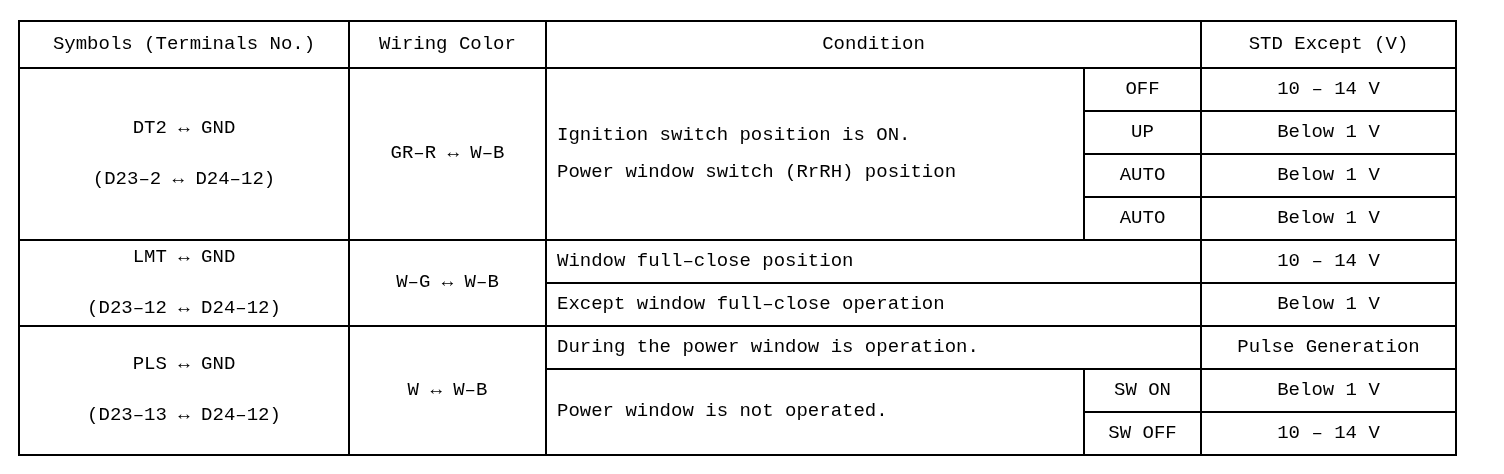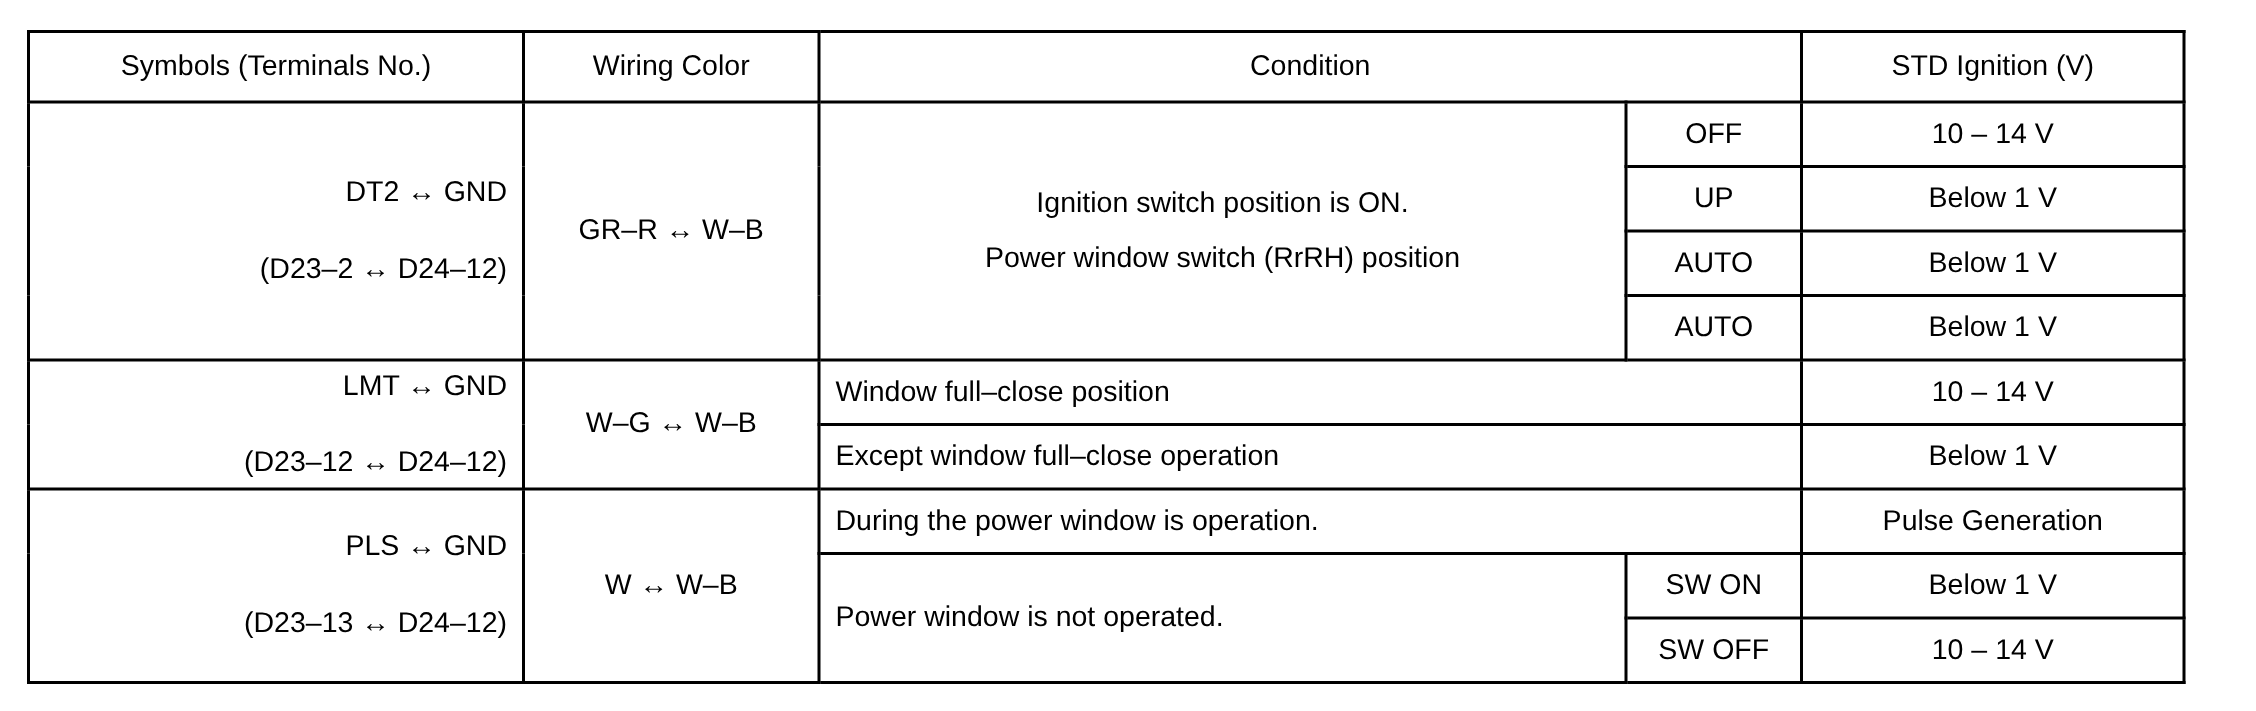--- a/index.html
+++ b/index.html
@@ -13,20 +13,21 @@
     font-family: "Liberation Sans", sans-serif;
     color: #000000;
     overflow: hidden;
   }
 
   .sheet {
     position: relative;
     width: 1504px;
     height: 446px;
     background: #ffffff;
+    font-family: Liberation Mono, monospace;
   }
 
   table.spec-table {
     position: absolute;
     left: 18px;
     top: 20px;
     width: 1437px;
     border-collapse: collapse;
     table-layout: fixed;
     background: #ffffff;
@@ -53,39 +54,39 @@
 
   
   tr.header-row td {
     text-align: center;
     height: 45px;
     font-size: 19px;
   }
 
   
   td.symbols {
-    text-align: right;
+    text-align: center;
     padding-left: 12px;
   }
   td.symbols .line { display: block; white-space: nowrap; }
   td.symbols .line + .line { margin-top: 23px; }
 
   
   td.wiring {
     text-align: center;
     white-space: nowrap;
     margin-left: 31px;
   }
 
   
   td.condition {
     text-align: left;
     padding-left: 12px;
   }
-  td.condition .line { display: block; white-space: nowrap; text-align: center; }
+  td.condition .line { display: block; white-space: nowrap; }
   td.condition .line + .line { margin-top: 9px; }
 
   
   td.subcond {
     text-align: center;
     white-space: nowrap;
   }
   td.voltage {
     text-align: center;
     white-space: nowrap;
@@ -107,21 +108,21 @@
       <col class="c-cond">
       <col class="c-sub">
       <col class="c-volt">
     </colgroup>
     <tbody>
 
       <tr class="header-row">
         <td>Symbols (Terminals No.)</td>
         <td>Wiring Color</td>
         <td colspan="2">Condition</td>
-        <td>STD Ignition (V)</td>
+        <td>STD Except (V)</td>
       </tr>
 
       <tr class="h-sub">
         <td class="symbols" rowspan="4">
           <span class="line">DT2 ↔ GND</span>
           <span class="line">(D23–2 ↔ D24–12)</span>
         </td>
         <td class="wiring" rowspan="4">GR–R ↔ W–B</td>
         <td class="condition" rowspan="4">
           <span class="line">Ignition switch position is ON.</span>

